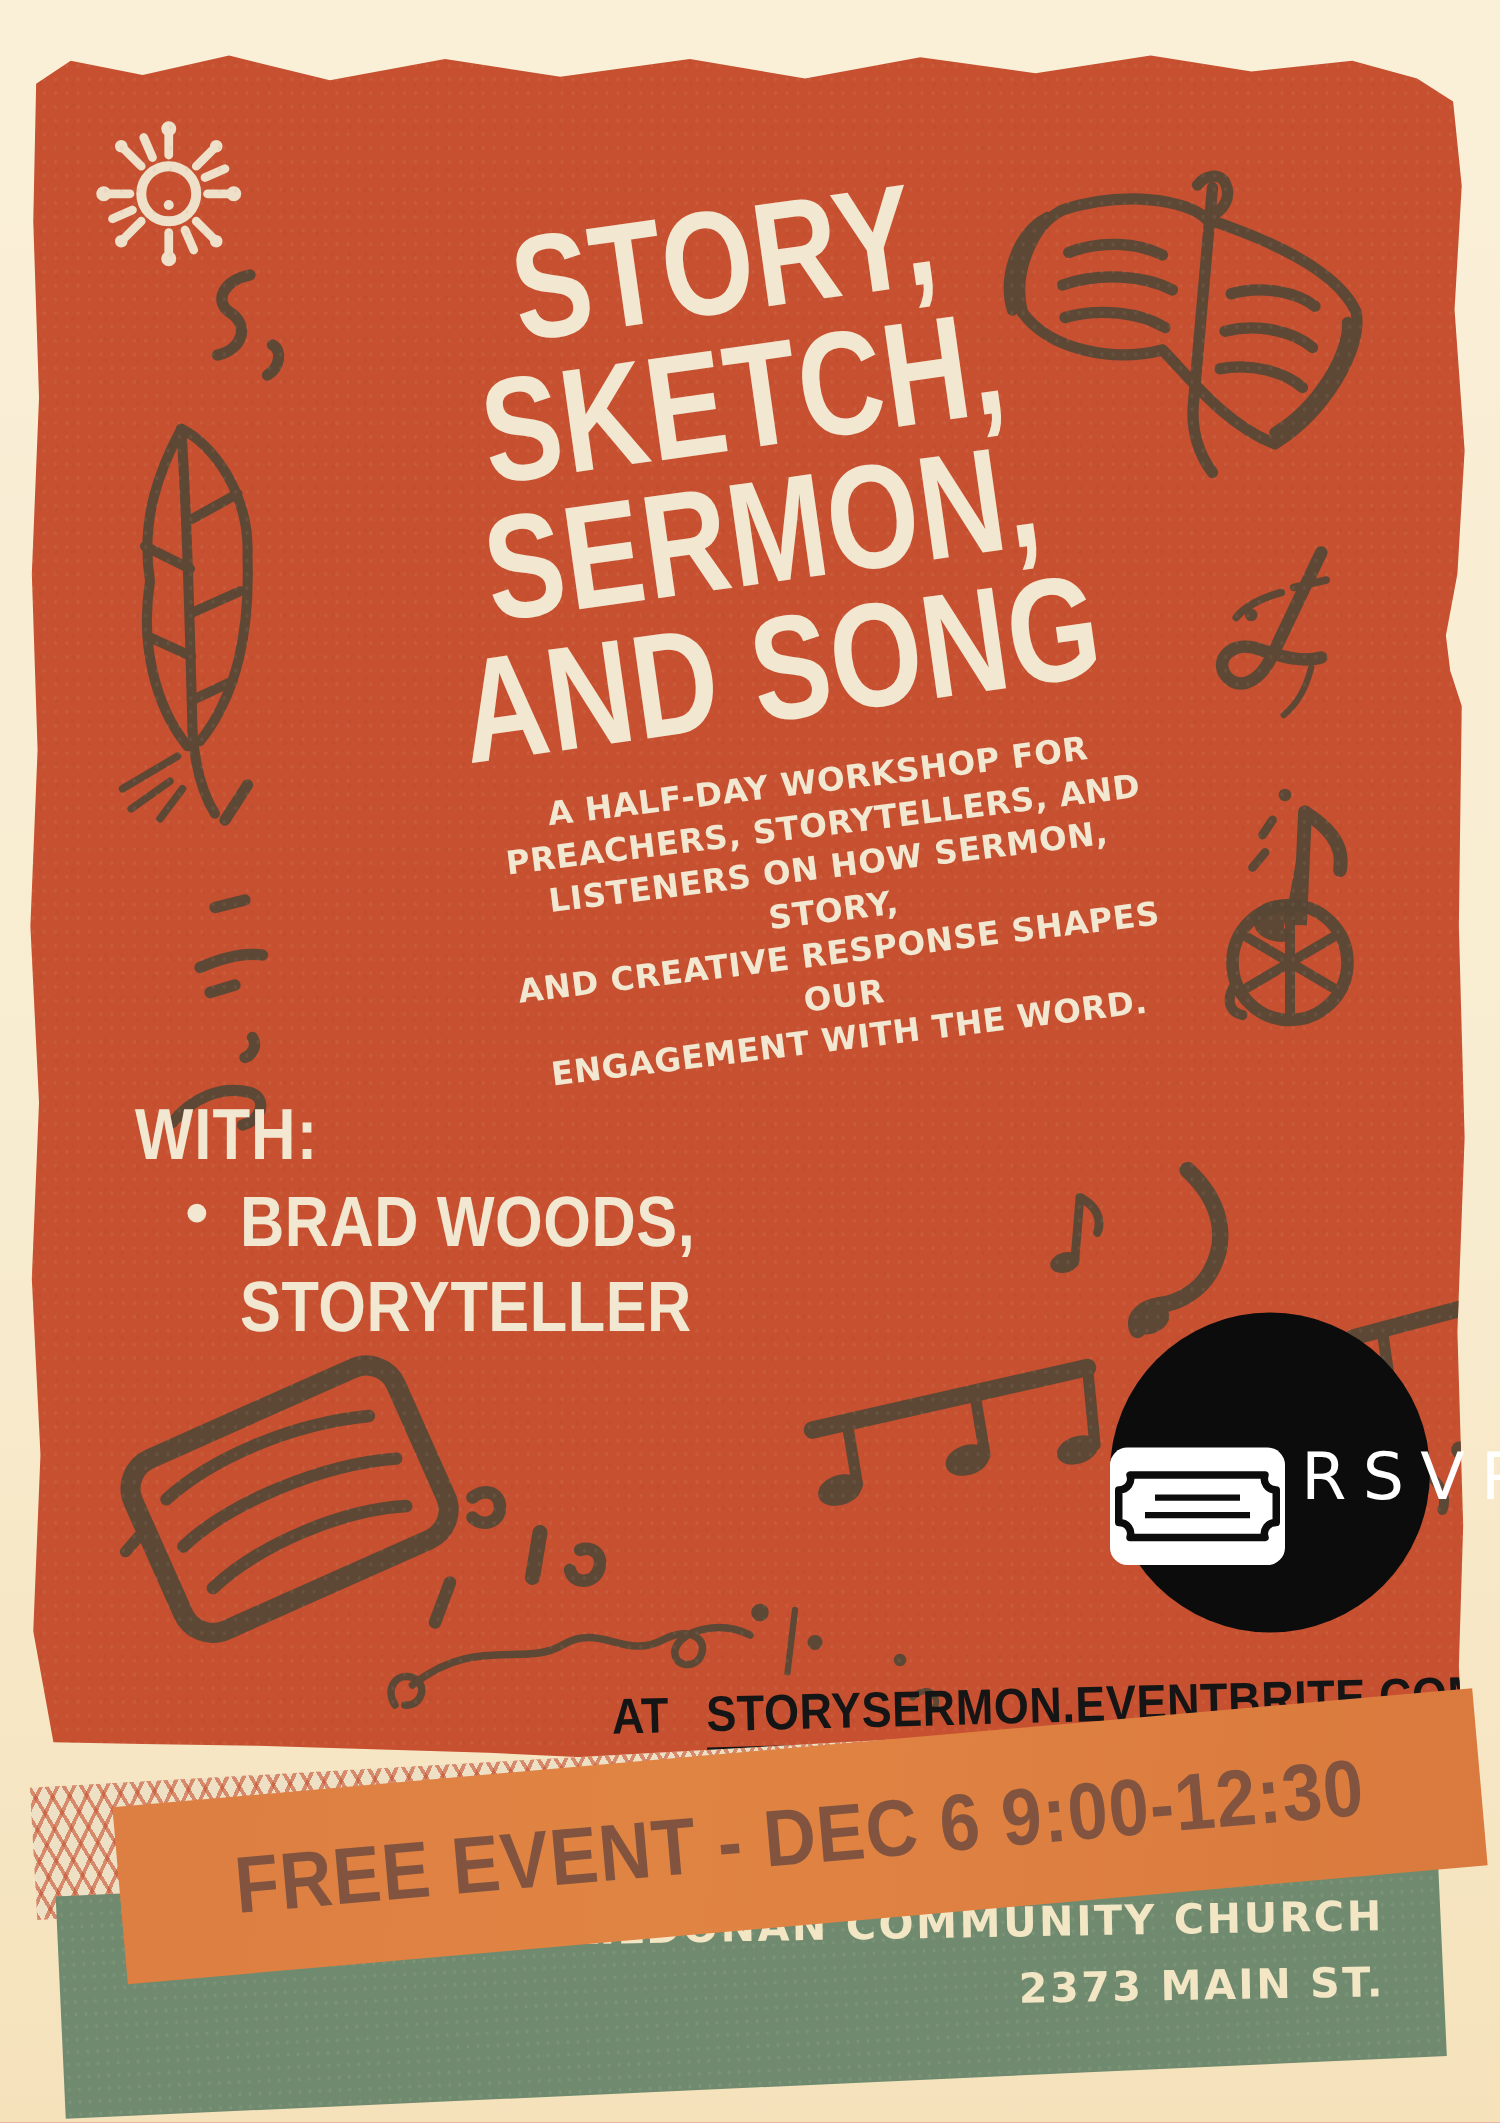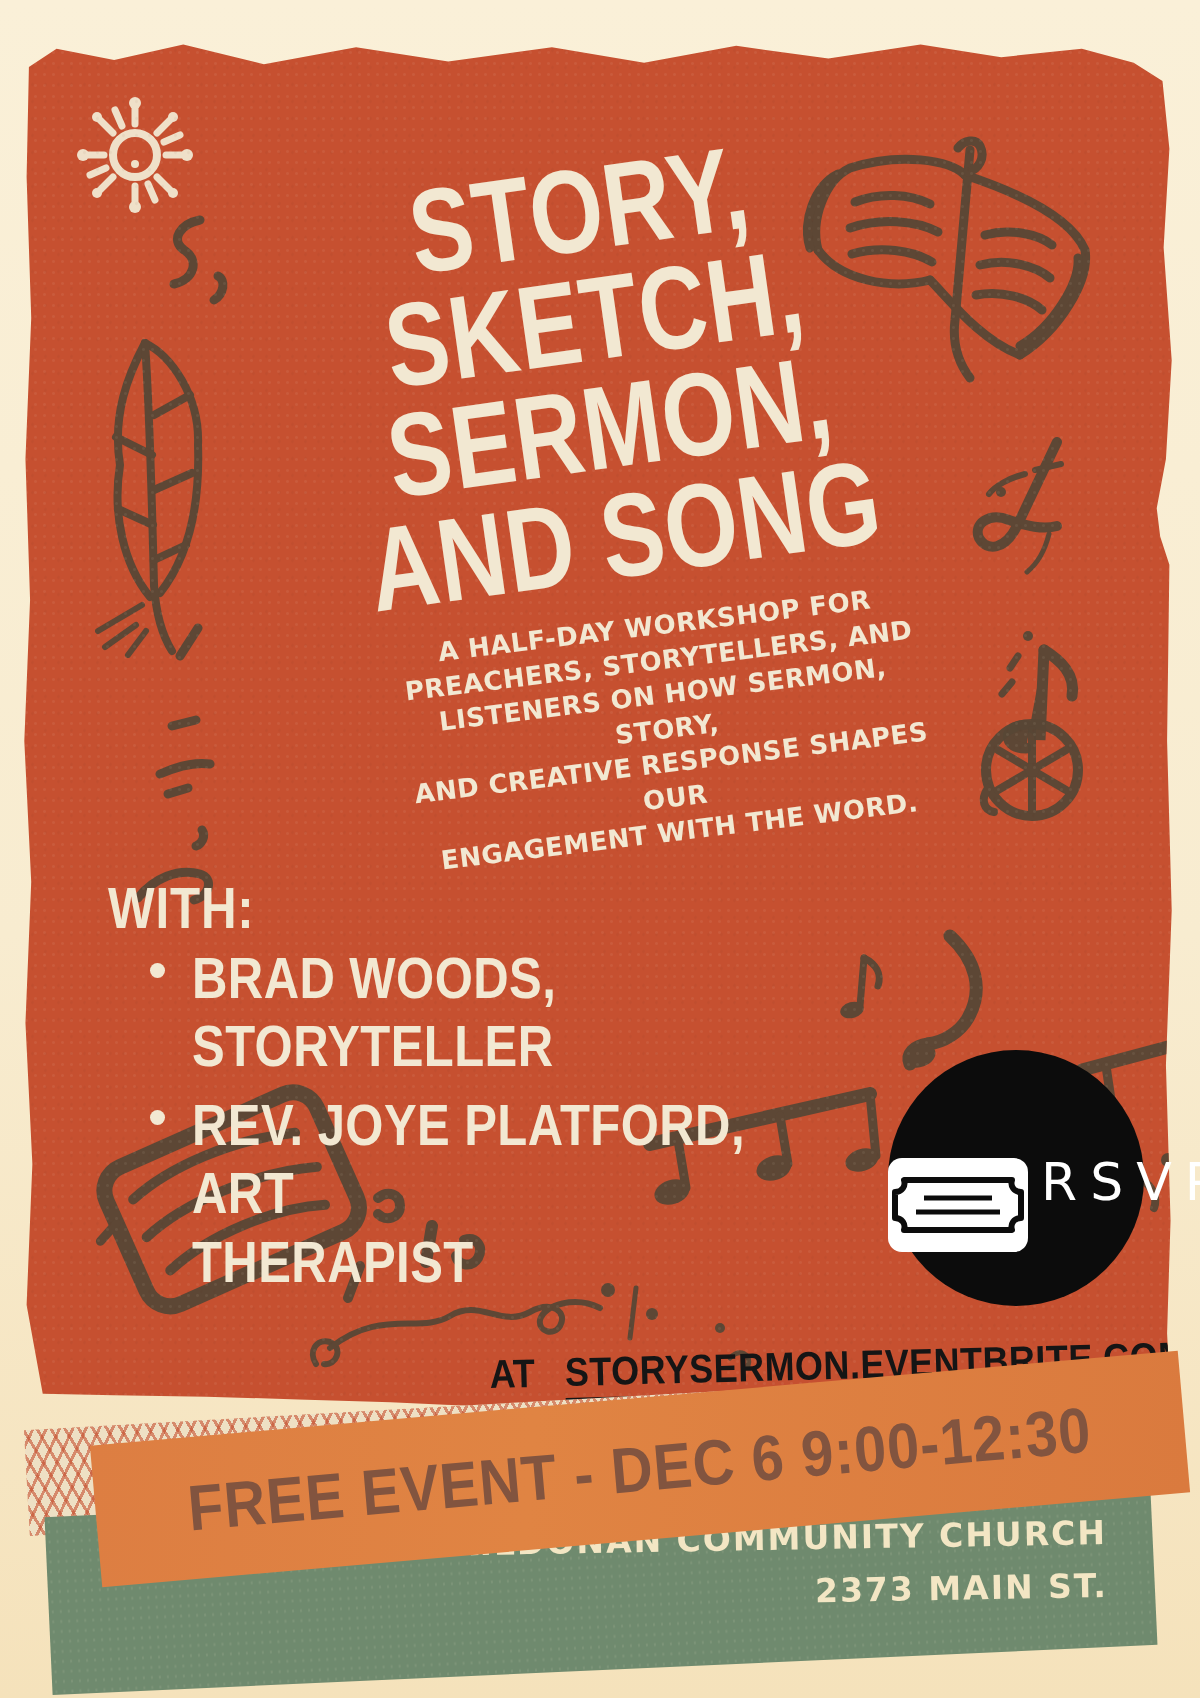--- a/index.html
+++ b/index.html
@@ -313,22 +313,20 @@
 
     <div class="abs subtitle">A HALF-DAY WORKSHOP FOR
 PREACHERS, STORYTELLERS, AND
 LISTENERS ON HOW SERMON, STORY,
 AND CREATIVE RESPONSE SHAPES OUR
 ENGAGEMENT WITH THE WORD.</div>
 
     <div class="abs with-head">WITH:</div>
     <ul class="abs with-list">
       <li><span class="tx">BRAD WOODS, STORYTELLER</span></li>
-      <li><span class="tx">REV. JOYE PLATFORD, ART
-THERAPIST</span></li>
     </ul>
 
     <div class="abs linkline">
       <span class="pref">AT</span><span class="url">STORYSERMON.EVENTBRITE.COM</span>
     </div>
   </div>
 
   <div class="abs rsvp">
     <div class="ticket-box">
       <svg width="140" height="66" viewBox="0 0 140 66" fill="none" stroke="#0c0c0c" stroke-width="6" stroke-linejoin="round">

